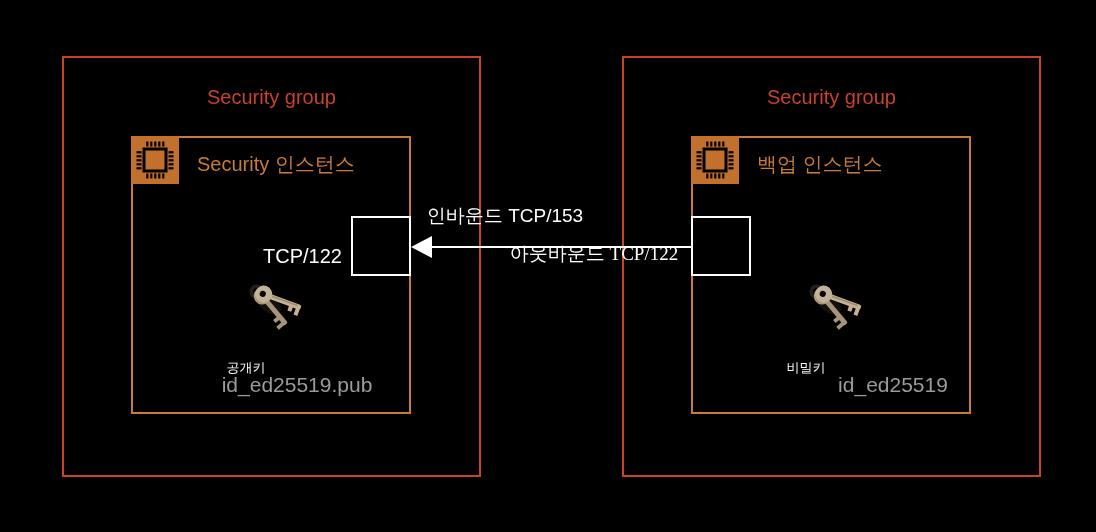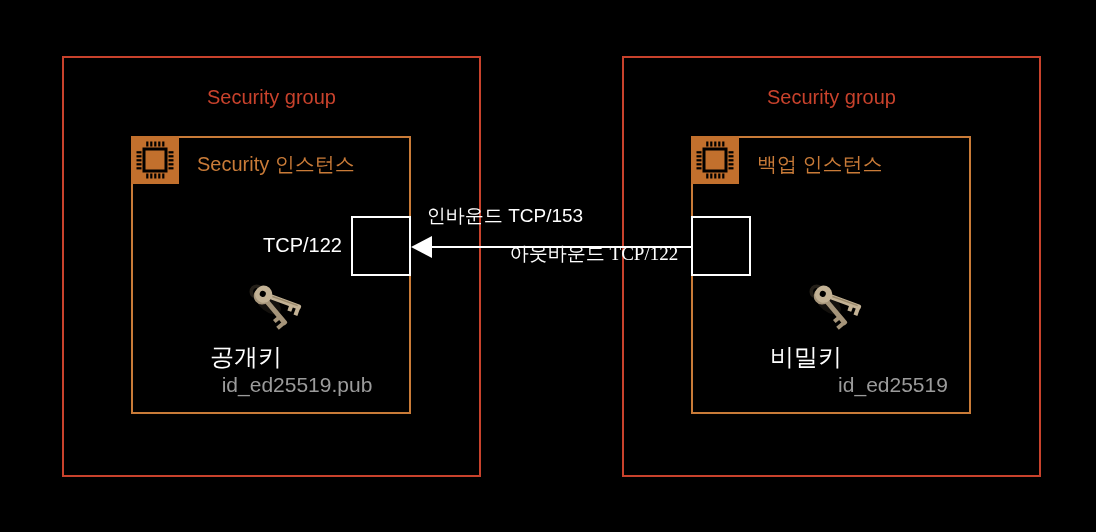--- a/index.html
+++ b/index.html
@@ -55,36 +55,36 @@
   .port-box {
     position: absolute;
     width: 60px;
     height: 60px;
     top: 216px;
     border: 2px solid #ffffff;
     box-sizing: border-box;
     background: #000000;
     z-index: 3;
   }
-  .white-label { color: #ffffff; }
+  .white-label { color: #ffffff; margin-top: 11px; }
   .gray-label  { color: #9b9b9b; }
   .tcp-label {
     position: absolute;
     left: 146px;
     top: 234px;
     width: 196px;
     text-align: right;
     font-size: 20px;
     line-height: 22px;
   }
   .key-caption {
     position: absolute;
     width: 230px;
     text-align: center;
-    font-size: 24px;
+    font-size: 13px;
     line-height: 22px;
     top: 346px;
   }
   .key-file {
     position: absolute;
     width: 332px;
     text-align: center;
     font-size: 21px;
     line-height: 23px;
     top: 373px;

